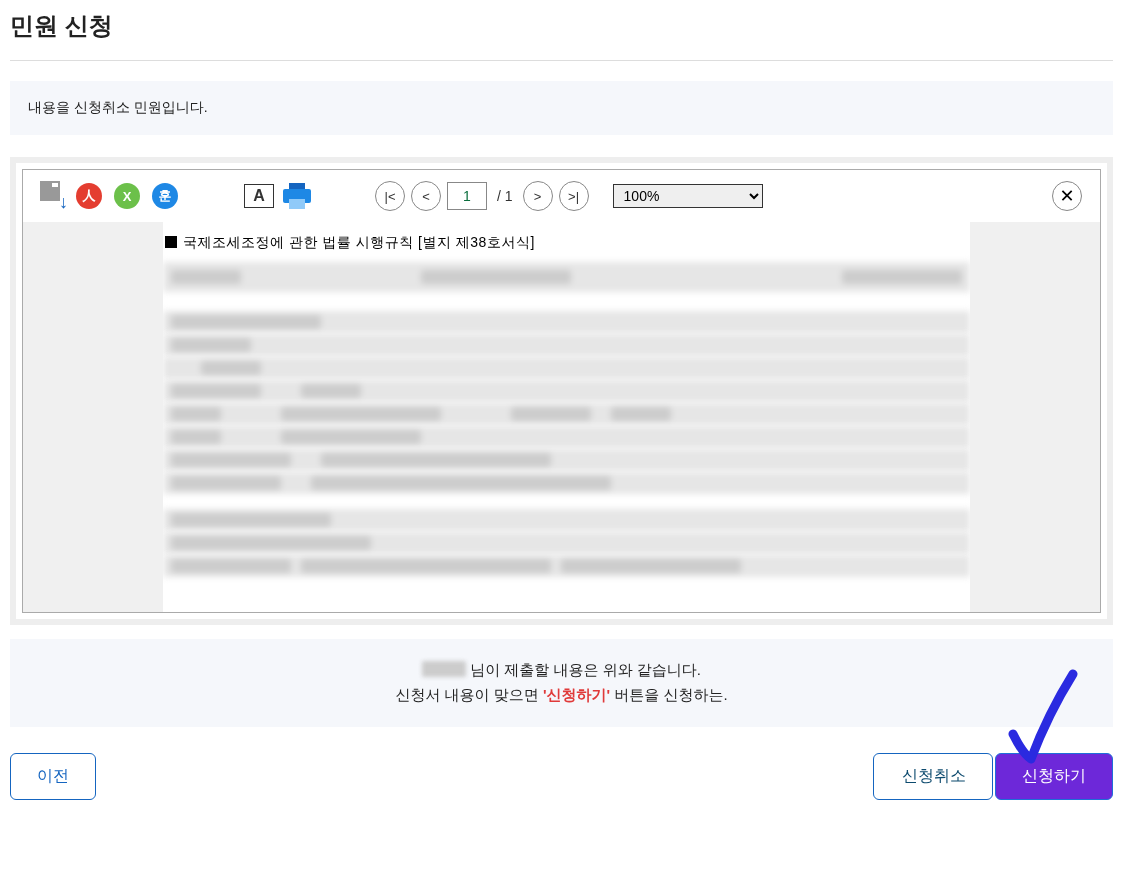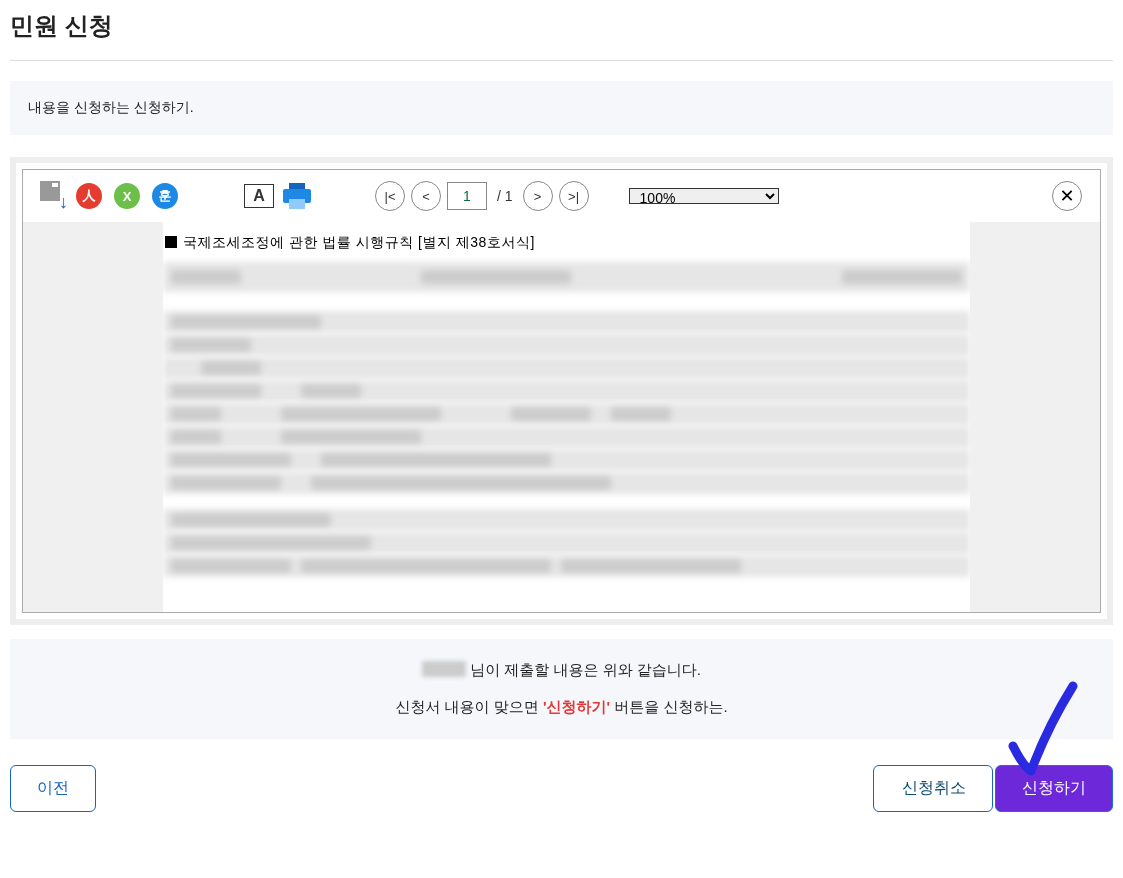--- a/index.html
+++ b/index.html
@@ -85,22 +85,22 @@
   width: 30px; height: 30px; border: 1px solid #888; border-radius: 50%; background: #fff;
   display: flex; align-items: center; justify-content: center; cursor: pointer;
   font-size: 13px; color: #333;
 }
 .page-input {
   width: 40px; height: 28px; border: 1px solid #888; text-align: center;
   font-size: 14px; color: #0a6e3d;
 }
 .page-total { font-size: 14px; color: #333; padding: 0 4px; }
 .zoom-select {
-  height: 16px; width: 150px; border: 1px solid #333; font-size: 14px; padding: 0 6px;
-  margin-left: 34px;
+  height: 24px; width: 150px; border: 1px solid #333; font-size: 14px; padding: 0 6px;
+  margin-left: 18px;
 }
 .toolbar-spacer-grow { flex: 1; }
 .close-btn {
   width: 30px; height: 30px; border: 1px solid #888; border-radius: 50%; background: #fff;
   display: flex; align-items: center; justify-content: center; cursor: pointer; font-size: 18px;
   margin-right: 6px;
 }
 .doc-area {
   display: flex;
   height: 390px;
@@ -127,21 +127,21 @@
 .blur-blob { height: 14px; background: #ccc; border-radius: 2px; }
 .bottom-info {
   background: #f5f7fb;
   padding: 22px 16px;
   text-align: center;
   font-size: 15px;
   color: #222;
   margin-bottom: 26px;
   position: relative;
 }
-.bottom-info .line1 { margin-bottom: 18px; }
+.bottom-info .line1 { margin-bottom: 6px; }
 .bottom-info .redacted {
   display: inline-block; background: #ccc; filter: blur(2px); color: transparent; width: 44px; height: 16px; vertical-align: -2px; border-radius: 2px;
 }
 .bottom-info .highlight { color: #e03a3a; font-weight: bold; }
 .button-row {
   display: flex; align-items: center; gap: 2px; padding-bottom: 20px;
 }
 .button-row .grow { flex: 1; }
 .btn {
   padding: 12px 26px; border-radius: 6px; font-size: 16px; cursor: pointer; border: 1px solid;
@@ -154,21 +154,21 @@
   position: absolute; right: 30px; bottom: -50px; pointer-events: none;
 }
 .checkmark-annotation svg { width: 80px; height: 110px; }
 </style>
 </head>
 <body>
 
 <div class="page-title">민원 신청</div>
 <hr class="title-divider">
 
-<div class="info-banner">내용을 신청하는 신청하기.</div>
+<div class="info-banner">내용을 신청취소 민원입니다.</div>
 
 <div class="viewer-frame">
   <div class="viewer-inner">
     <div class="toolbar">
       <div class="icon-btn">
         <div class="save-icon-wrap">
           <div class="floppy"></div>
           <div class="arrow">↓</div>
         </div>
       </div>

